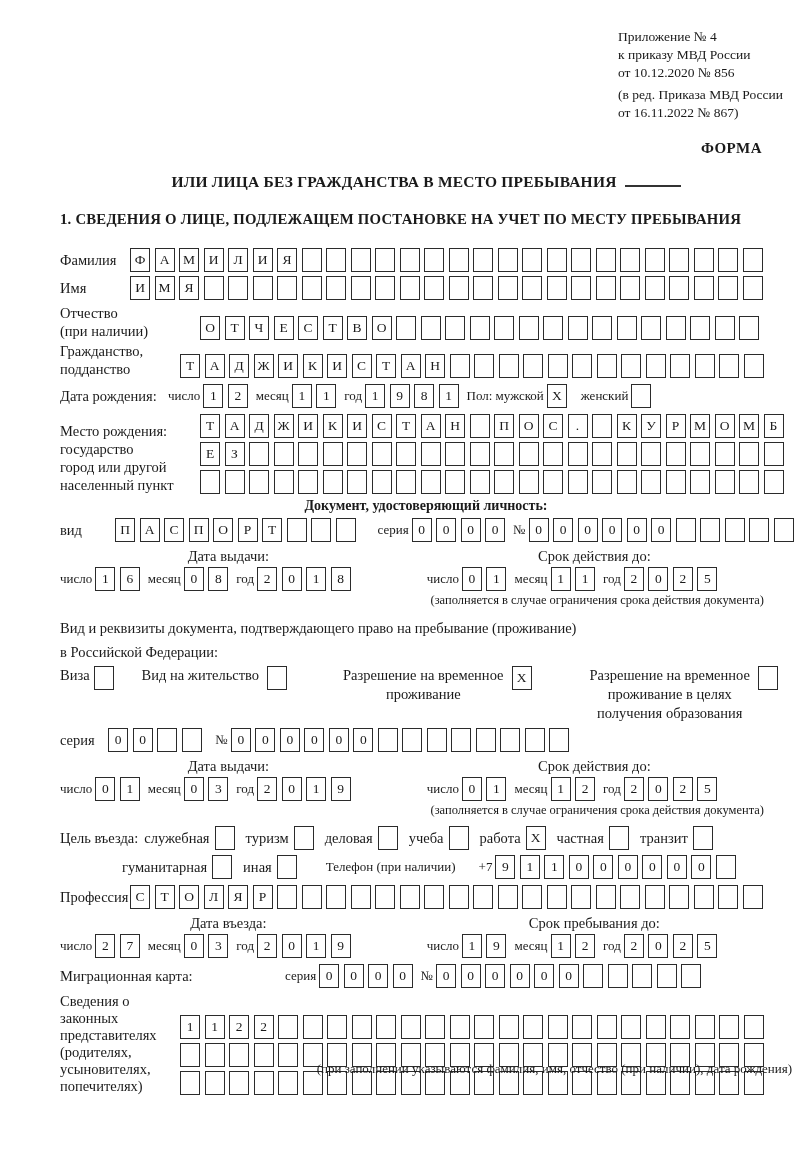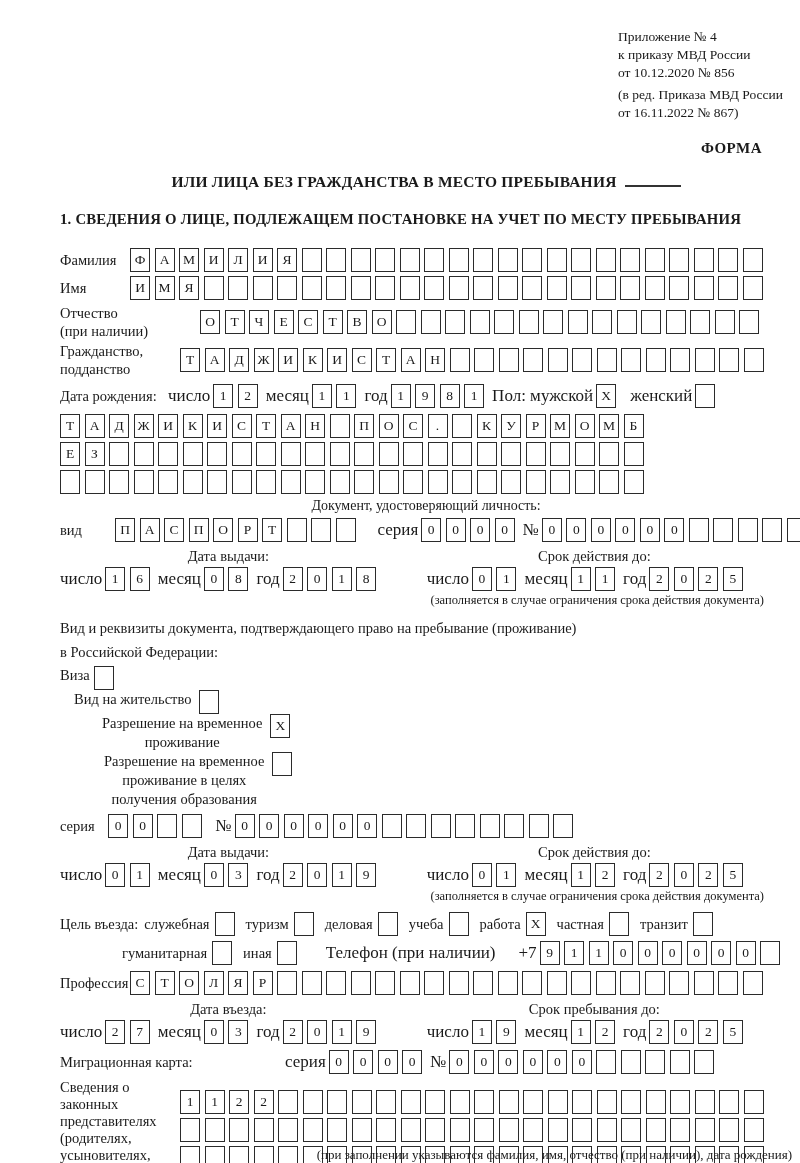--- a/index.html
+++ b/index.html
@@ -15,44 +15,44 @@
   .blank-line{display:inline-block;width:56px;border-bottom:2px solid #333;height:14px;margin-left:8px;vertical-align:baseline;}
 
   .section-h{margin-top:18px;font-weight:bold;font-size:14.8px;letter-spacing:.2px;}
 
   
   .cells{display:flex;flex-wrap:nowrap;flex:none;}
   .cell{box-sizing:border-box;flex:none;width:20px;height:24px;border:1.6px solid #2b2b2b;margin-right:4.5px;display:inline-flex;align-items:center;justify-content:center;font-size:13.5px;background:#fff;}
   .cells .cell:last-child{margin-right:0;}
 
   .frow{display:flex;align-items:center;}
-  .frow.top{align-items:center;}
+  .frow.top{align-items:flex-end;}
   .flabel{flex:none;font-size:14.5px;white-space:pre-line;line-height:18px;}
   .w70{width:70px;}  .w120{width:120px;}  .w140{width:140px;}
-  .sl{font-size:17px;flex:none;margin:0 3px 0 8px;}
+  .sl{font-size:13px;flex:none;margin:0 3px 0 8px;}
   .sl.first{margin-left:0;}
   .stack>.cells{margin-bottom:4px;}
   .stack>.cells:last-child{margin-bottom:0;}
 
   .mt2{margin-top:2px;} .mt4{margin-top:4px;} .mt5{margin-top:5px;} .mt6{margin-top:6px;} .mt8{margin-top:8px;} .mt20{margin-top:20px;}
 
-  .center-bold{margin-top:4px;text-align:center;font-weight:normal;font-size:14px;}
+  .center-bold{margin-top:4px;text-align:center;font-weight:bold;font-size:14px;}
 
   
   .dates-head{display:flex;margin-top:6px;}
   .dates-head .dh{font-size:14.5px;text-align:center;}
   .dh.left{width:46%;} .dh.right{width:54%;}
   .dates-row{display:flex;margin-top:2px;}
   .dr{display:flex;align-items:center;}
   .dr.left{width:46%;} .dr.right{width:54%;padding-left:30px;box-sizing:border-box;}
   .note{margin-top:2px;text-align:right;padding-right:28px;font-size:12.5px;}
 
   .intro{margin-top:8px;font-size:14.5px;line-height:24px;}
 
-  .chk-row{display:flex;align-items:flex-start;margin-top:2px;flex-direction:column;}
+  .chk-row{display:flex;align-items:flex-start;margin-top:2px;}
   .chk-item{display:flex;align-items:flex-start;margin-right:14px;}
   .chk-item .flabel{margin-right:8px;}
   .chk-item .ml-label{text-align:center;font-size:14.5px;white-space:pre-line;line-height:19px;margin-right:8px;margin-left:32px;}
 
   .opt{display:flex;align-items:center;margin-right:11px;}
   .opt .flabel{margin-right:5px;}
 
   .reps-note{margin-top:2px;margin-left:82px;font-size:13px;text-align:right;}
 </style>
 </head>
@@ -224,20 +224,24 @@
     <span class="cells">
         <span class="cell">X</span>
       </span>
     <span class="sl" style="margin-left:14px">женский</span>
     <span class="cells">
         <span class="cell"></span>
       </span>
   </div>
 
   <div class="frow top mt6">
+    <span class="flabel w140">Место рождения:
+государство
+город или другой
+населенный пункт</span>
     <span class="stack">
       <span class="cells">
           <span class="cell">Т</span>
           <span class="cell">А</span>
           <span class="cell">Д</span>
           <span class="cell">Ж</span>
           <span class="cell">И</span>
           <span class="cell">К</span>
           <span class="cell">И</span>
           <span class="cell">С</span>

